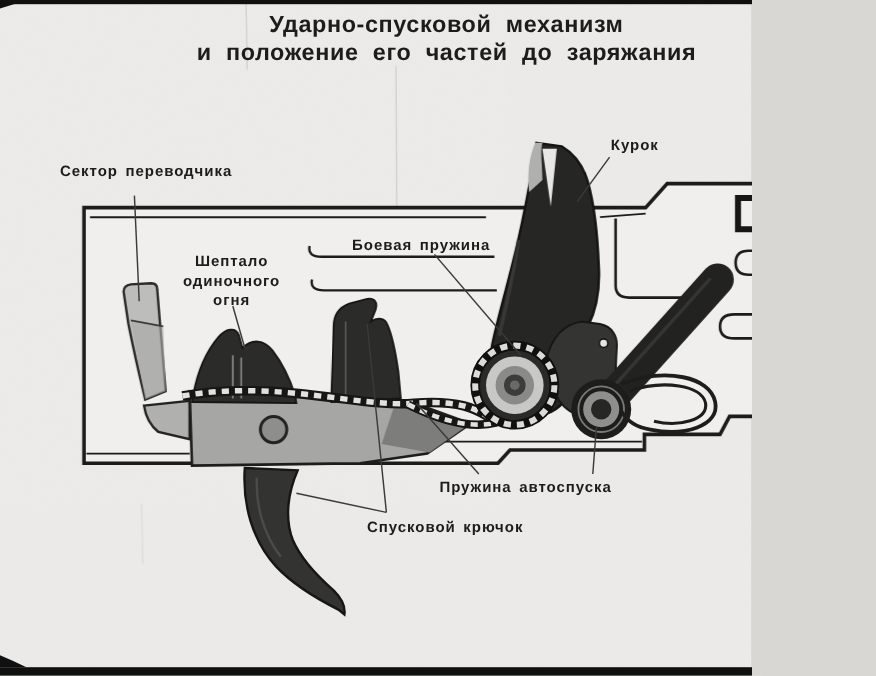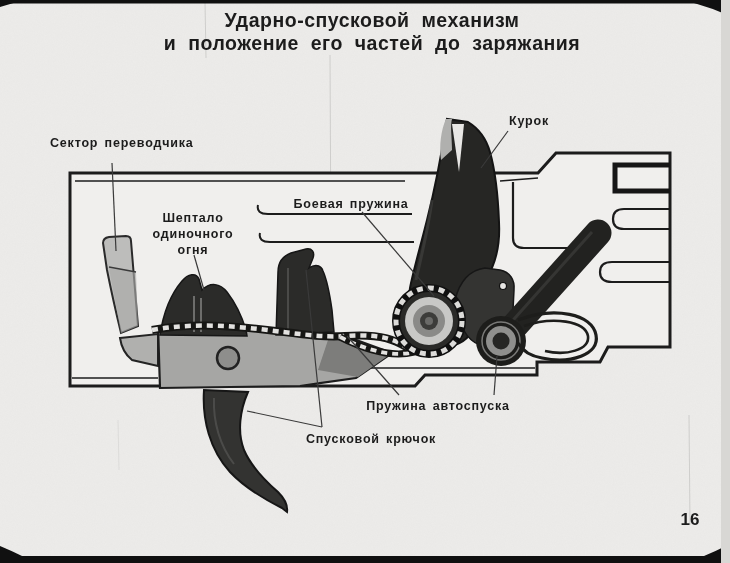--- a/index.html
+++ b/index.html
@@ -2,21 +2,21 @@
 <html><head>
 <meta charset="utf-8">
 <style>
   html, body {
     margin: 0;
     padding: 0;
     background: #d8d7d4;
   }
   .stage {
     position: relative;
-    width: 721px;
+    width: 626px;
     height: 563px;
     overflow: hidden;
     background: #bef264;
     font-family: "Liberation Sans", "DejaVu Sans", sans-serif;
   }
   svg { display: block; }
   text {
     font-family: "Liberation Sans", "DejaVu Sans", sans-serif;
     font-weight: bold;
     fill: #1c1c1c;

